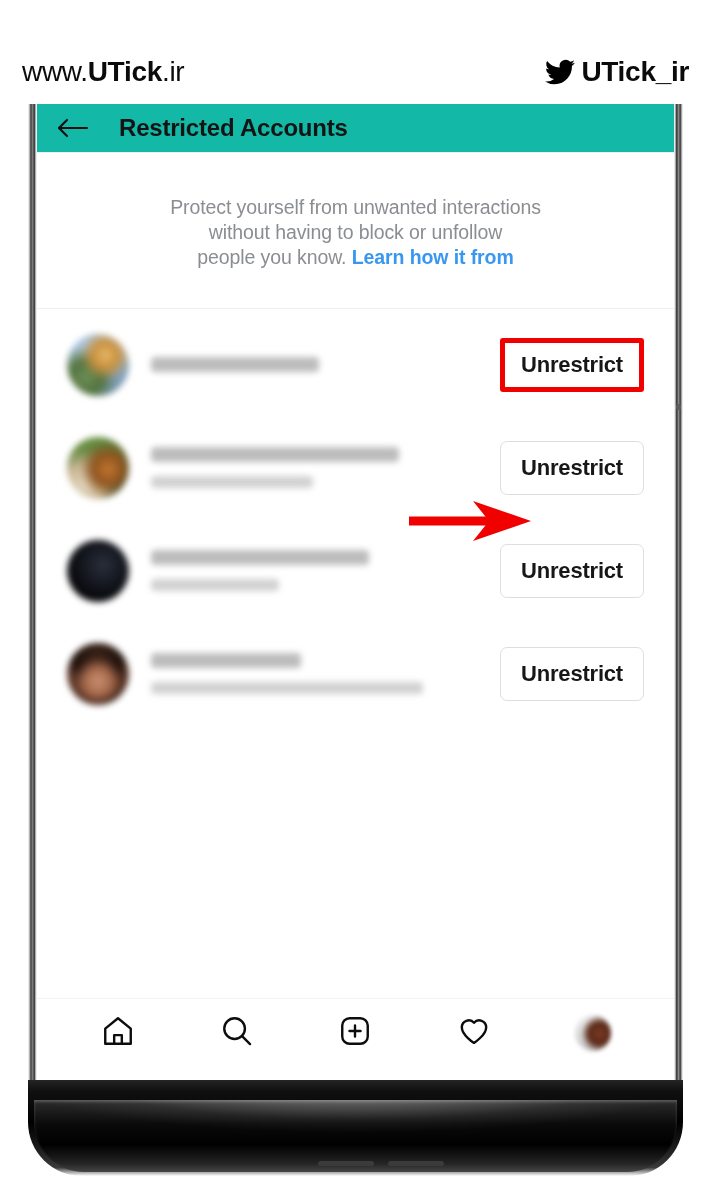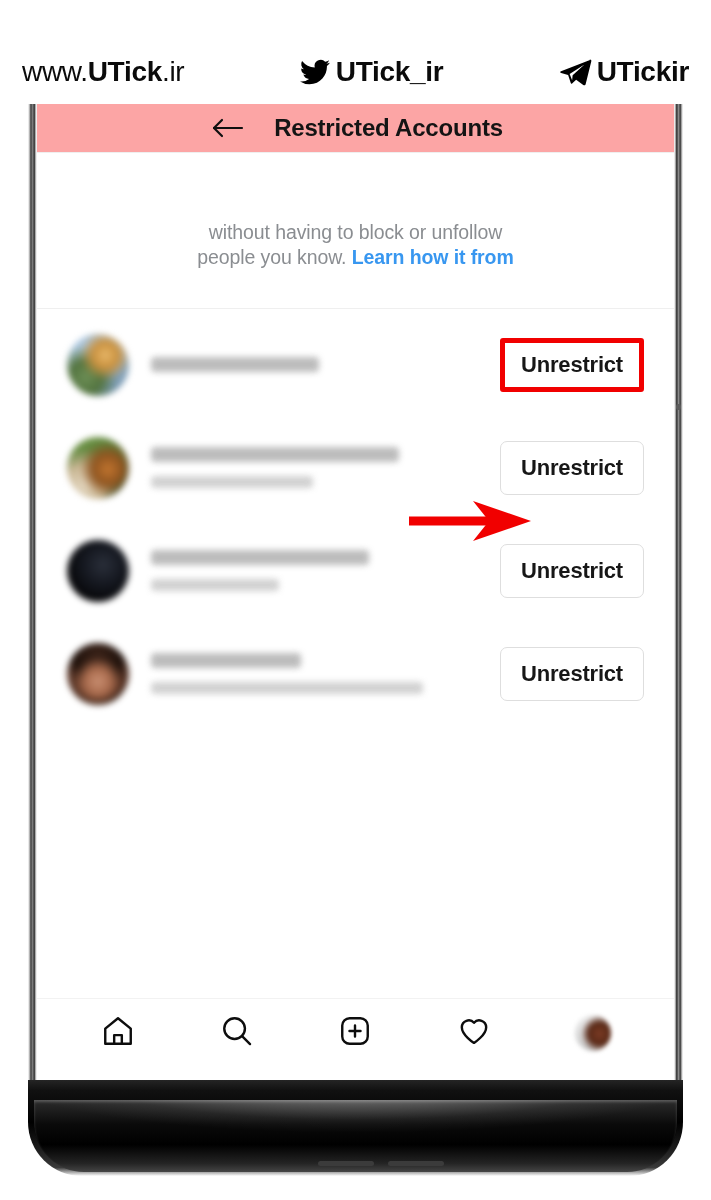--- a/index.html
+++ b/index.html
@@ -126,28 +126,27 @@
     position: absolute;
     inset: 0;
     border-radius: 0 0 46px 46px;
     background: #ffffff;
     overflow: hidden;
   }
 
   
   .app-header {
     height: 49px;
-    background: #fca5a5;
+    background: #14b8a6;
     display: flex;
     align-items: center;
     padding: 0 16px;
     box-sizing: border-box;
     border-bottom: 1px solid #efefef;
     position: relative;
-    justify-content: center;
   }
   .back-arrow {
     width: 40px;
     height: 34px;
     display: flex;
     align-items: center;
     justify-content: center;
     flex: 0 0 auto;
     cursor: pointer;
   }
@@ -329,28 +328,20 @@
 
   <div class="wm-item">
     <span class="wm-icon">
       <svg width="34" height="30" viewBox="0 0 24 24" aria-hidden="true">
         <path fill="#000000" d="M23.95 4.57a10 10 0 0 1-2.82.78 4.93 4.93 0 0 0 2.16-2.72 9.86 9.86 0 0 1-3.12 1.2 4.92 4.92 0 0 0-8.38 4.48A13.97 13.97 0 0 1 1.64 3.16a4.92 4.92 0 0 0 1.52 6.57 4.9 4.9 0 0 1-2.23-.62v.06a4.92 4.92 0 0 0 3.95 4.83 4.96 4.96 0 0 1-2.22.08 4.93 4.93 0 0 0 4.6 3.42A9.87 9.87 0 0 1 0 19.54a13.94 13.94 0 0 0 7.55 2.21c9.05 0 14-7.5 14-14 0-.21 0-.42-.02-.63a9.94 9.94 0 0 0 2.42-2.55z"></path>
       </svg>
     </span>
     <span class="wm-text"><b>UTick_ir</b></span>
   </div>
 
-  <div class="wm-item">
-    <span class="wm-icon">
-      <svg width="36" height="30" viewBox="0 0 28 24" aria-hidden="true">
-        <path fill="#000000" d="M26.5 2.2 2.8 11.4c-1 .4-1 1 .1 1.3l5.6 1.6 2.1 6.5c.3.8.6.9 1.3.2l3-2.9 5.7 4.2c1 .6 1.7.3 2-1L27 3.6c.3-1.3-.4-1.9-1.5-1.4zM9.7 13.6 21.6 6l-9.5 8.6-.4 4z"></path>
-      </svg>
-    </span>
-    <span class="wm-text"><b>UTickir</b></span>
-  </div>
 
 </div>
 
 <div class="phone">
 
   <div class="phone-shell"></div>
   <div class="phone-bottom-gloss"></div>
   <div class="phone-port p1"></div>
   <div class="phone-port p2"></div>
 
@@ -367,21 +358,21 @@
           <svg width="34" height="24" viewBox="0 0 34 24" aria-hidden="true">
             <path d="M3 12h28" stroke="#0f0f0f" stroke-width="2.2" stroke-linecap="round" fill="none"></path>
             <path d="M11 4 3 12l8 8" stroke="#0f0f0f" stroke-width="2.2" stroke-linecap="round" stroke-linejoin="round" fill="none"></path>
           </svg>
         </span>
         <span class="header-title">Restricted Accounts</span>
       </div>
 
       <div class="desc-block">
         <div class="desc-text">
-          <br>
+          <span>Protect yourself from unwanted interactions</span><br>
           <span>without having to block or unfollow</span><br>
           <span>people you know.</span>
           <span class="desc-link">Learn how it from</span>
         </div>
       </div>
 
 
       <div class="account-list">
 
         <div class="account-row highlighted">

